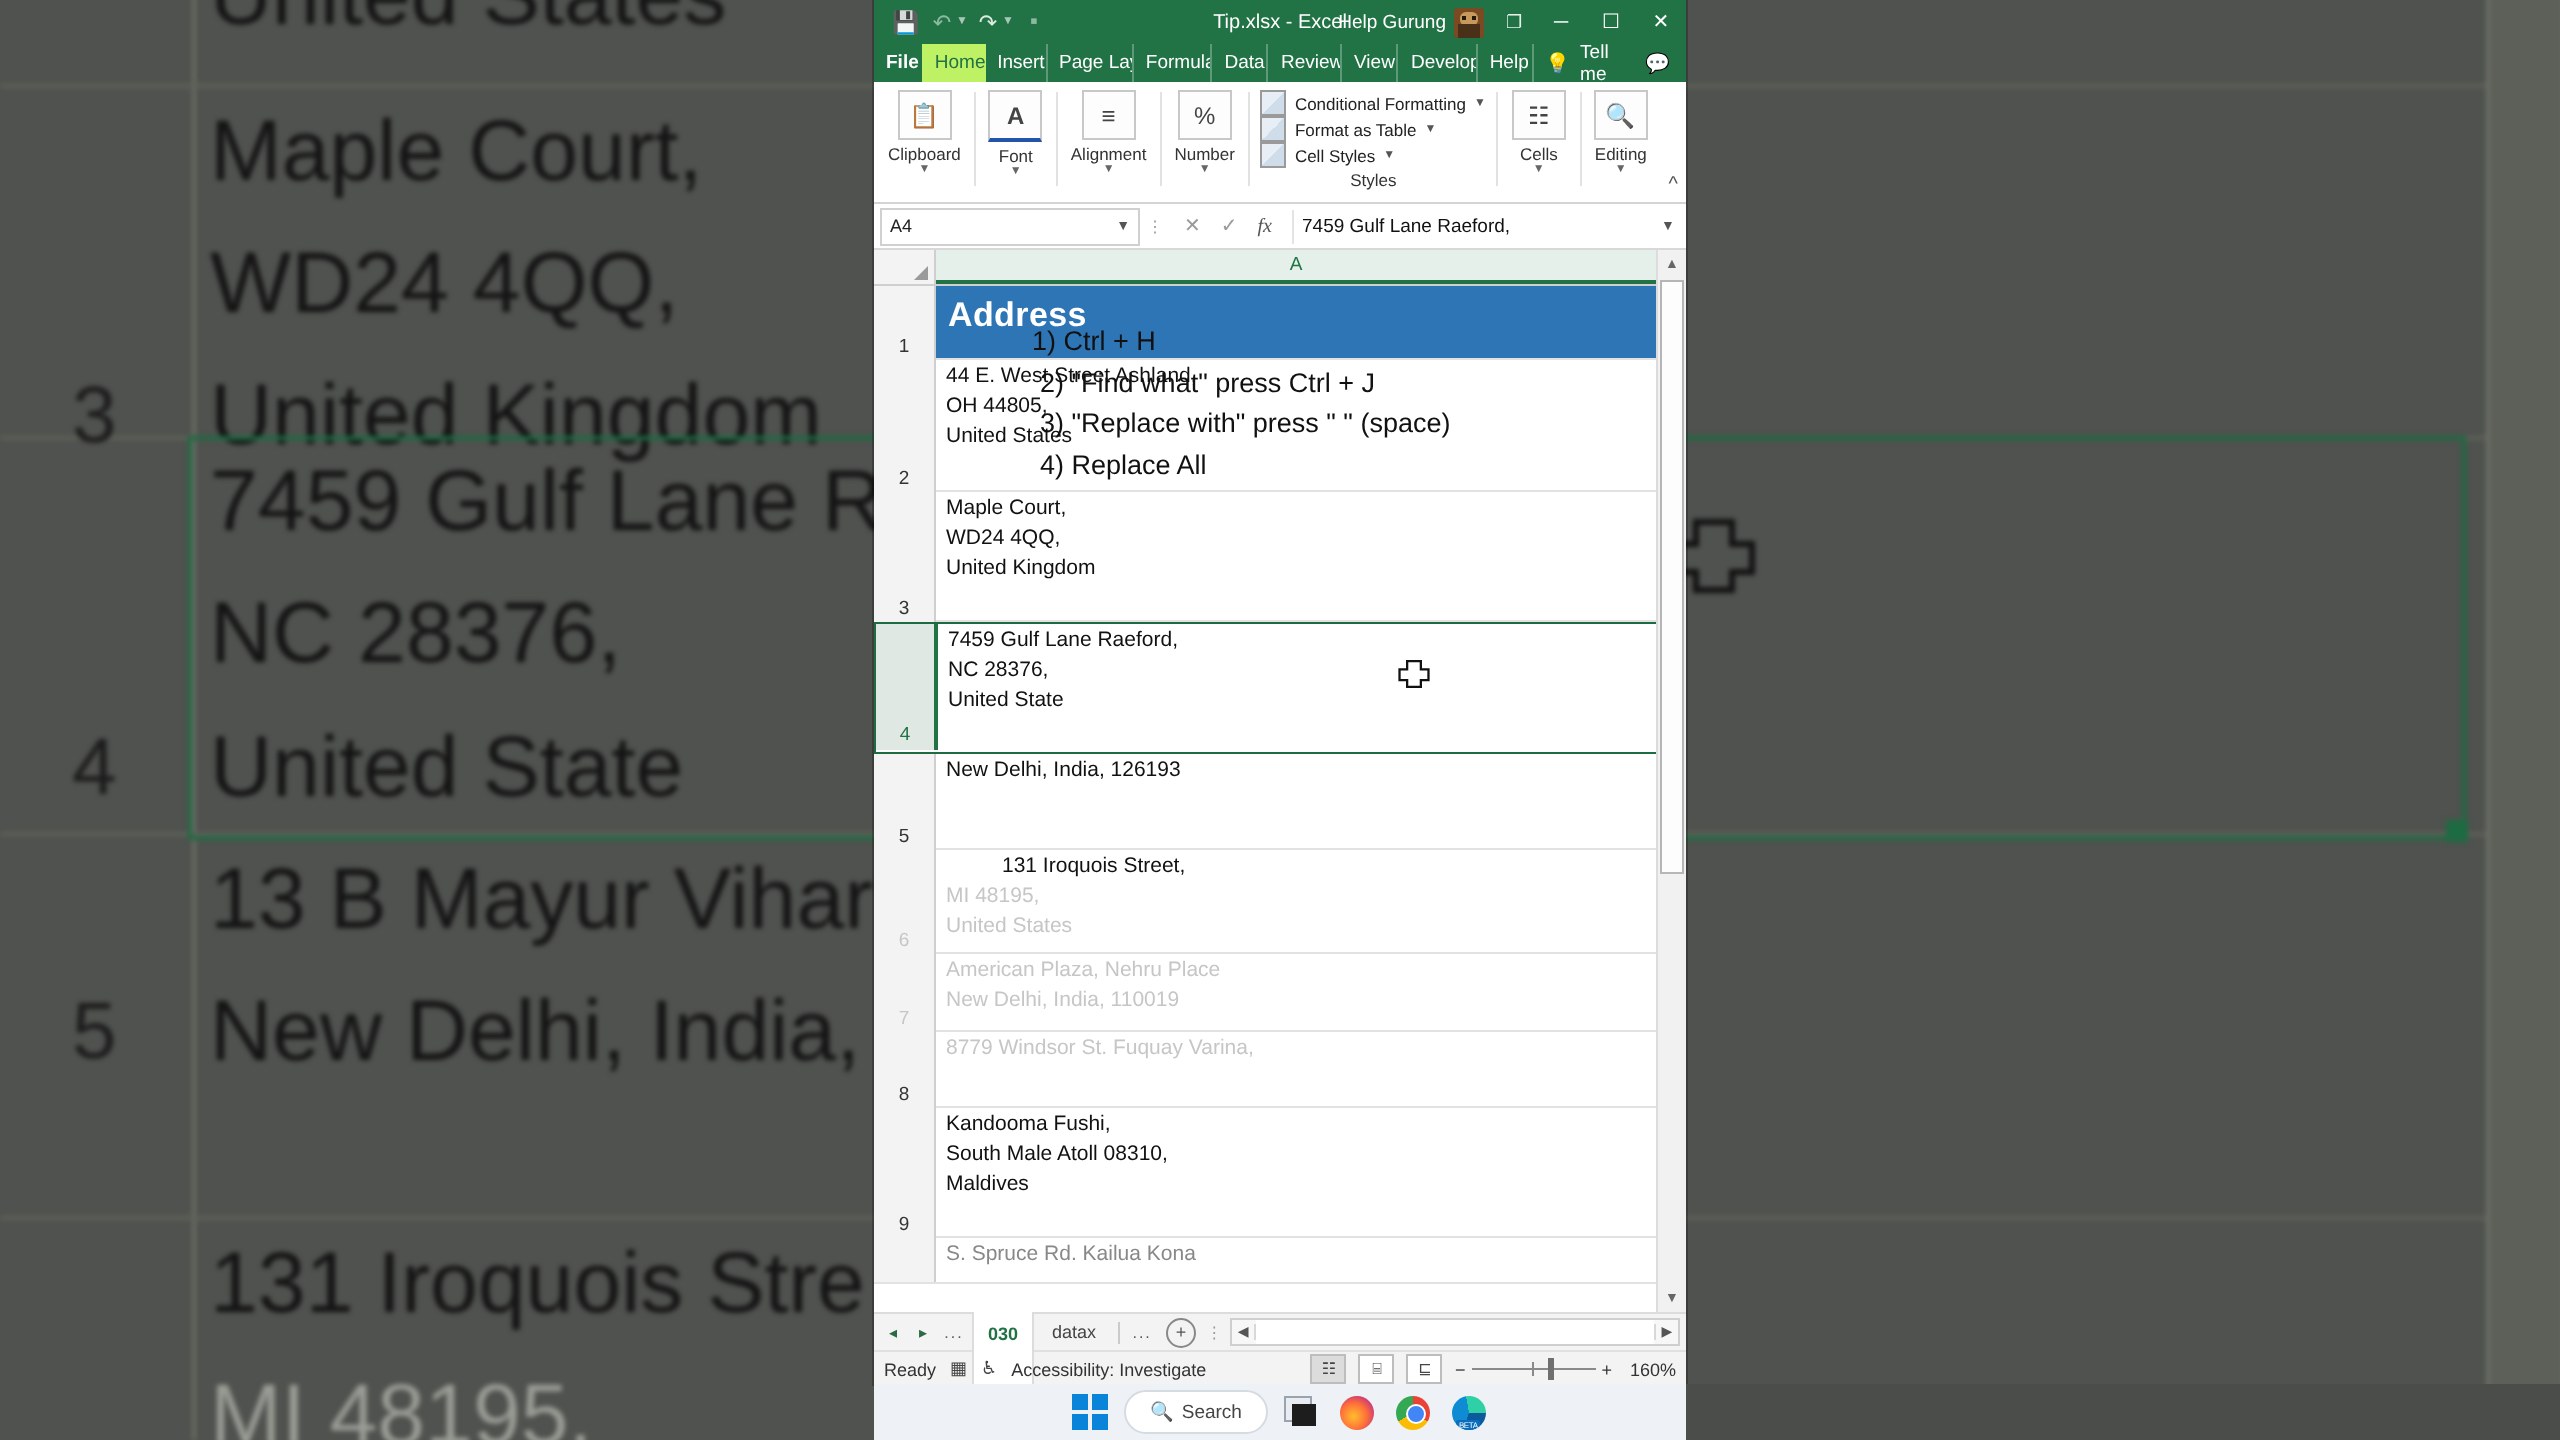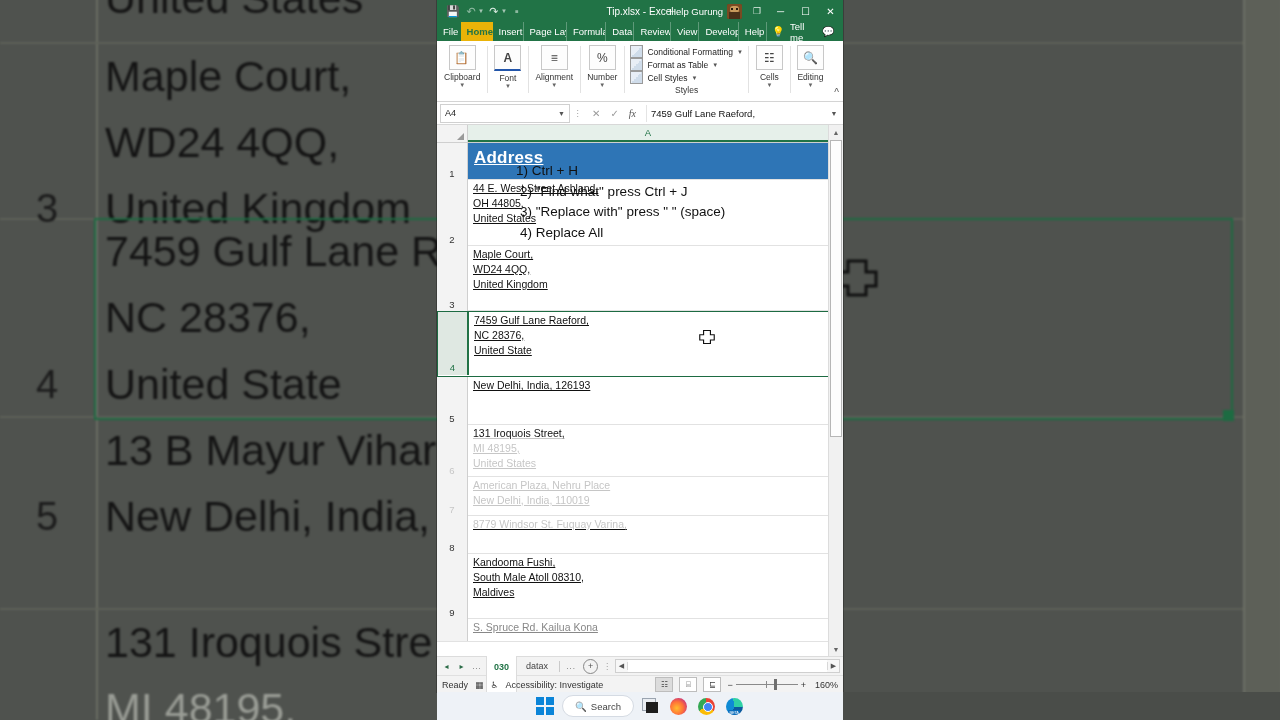--- a/index.html
+++ b/index.html
@@ -66,23 +66,23 @@
 
   
   .tabrow{
     height:19px;background:#217346;display:flex;align-items:stretch;
     font-size:9.5px;color:#fff;
   }
   .tabrow .tab{
     display:flex;align-items:center;padding:0 6px;white-space:nowrap;
     border-right:1px solid rgba(255,255,255,.28);overflow:hidden;
   }
-  .tabrow .tab:first-child{border-right:none;}
+  .tabrow .tab:first-child{border-right:none;font-weight:bold;}
   .tabrow .tab.active{
-    background:#eab308;color:#217346;border-right:none;font-weight:700;
+    background:#bef264;color:#217346;border-right:none;font-weight:400;
   }
   .tabrow .tellme{display:flex;align-items:center;gap:5px;padding:0 6px;border-right:none;}
   .tabrow .bulb{font-size:10px;}
   .tabrow .spacer{flex:1;}
   .tabrow .comment{display:flex;align-items:center;padding:0 8px;font-size:10px;}
 
   
   .ribbon{
     height:58px;background:#fff;border-bottom:1px solid #d4d4d4;
     display:flex;align-items:flex-start;position:relative;padding-top:2px;
@@ -164,21 +164,20 @@
   .row{display:flex;border-bottom:1px solid #e2e2e2;position:relative;}
   .rowhdr{
     width:30px;background:#f3f3f3;border-right:1px solid #cfcfcf;
     display:flex;align-items:flex-end;justify-content:center;
     font-size:9.5px;color:#333;padding-bottom:2px;flex:none;
   }
   .rowhdr.sel{background:#dfe8e2;color:#217346;border-right:2px solid #217346;width:29px;}
   .cell{
     flex:1;padding:1px 3px 2px 5px;font-size:10.5px;color:#111;line-height:14.8px;
     background:#fff;
-    text-decoration:underline;
   }
   .cell.head{
     background:#2e75b6;color:#fff;font-size:17px;font-weight:bold;line-height:30px;
     padding:0 0 0 6px;letter-spacing:.2px;
   }
   .row.selected{border:1.6px solid #1d6b42;}
   .row.selected .cell{border:none;}
   .selhandle{
     position:absolute;right:-3px;bottom:-3px;width:5px;height:5px;background:#1d6b42;
   }
@@ -488,21 +487,21 @@
       <div class="row" style="height:47px;">
         <div class="rowhdr" style="height:47px;">5</div>
         <div class="cell">
           <div class="line">New Delhi, India, 126193</div>
         </div>
       </div>
 
       <div class="row faded" style="height:51px;">
         <div class="rowhdr" style="height:51px;">6</div>
         <div class="cell">
-          <div class="line" style="color:#111;">131 Iroquois Street,</div>
+          <div class="line" style="color:#111;margin-left:28px;">131 Iroquois Street,</div>
           <div class="line">MI 48195,</div>
           <div class="line">United States</div>
         </div>
       </div>
 
       <div class="row faded" style="height:38px;">
         <div class="rowhdr" style="height:38px;">7</div>
         <div class="cell">
           <div class="line">American Plaza, Nehru Place</div>
           <div class="line">New Delhi, India, 110019</div>

